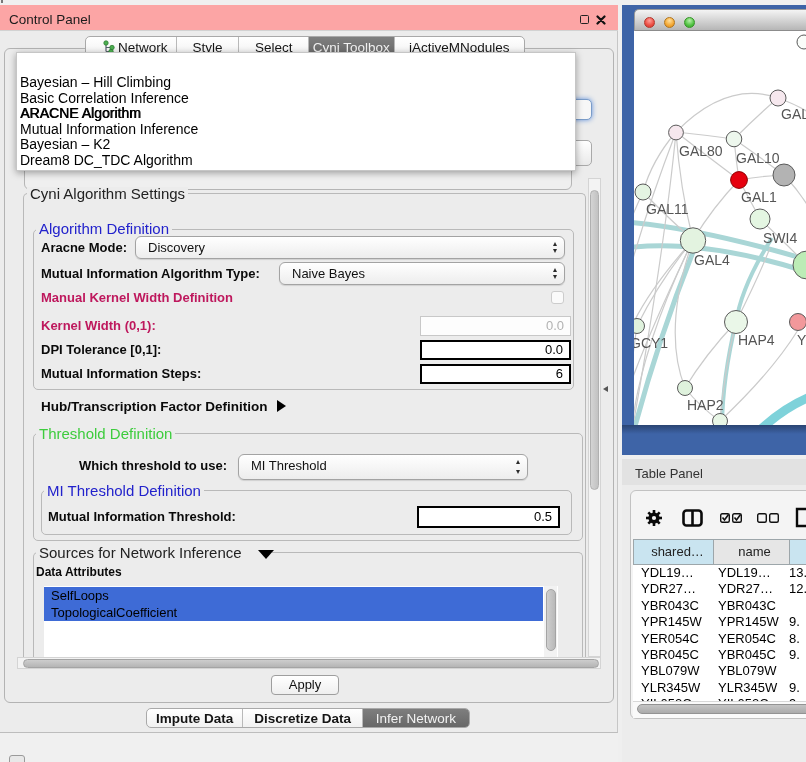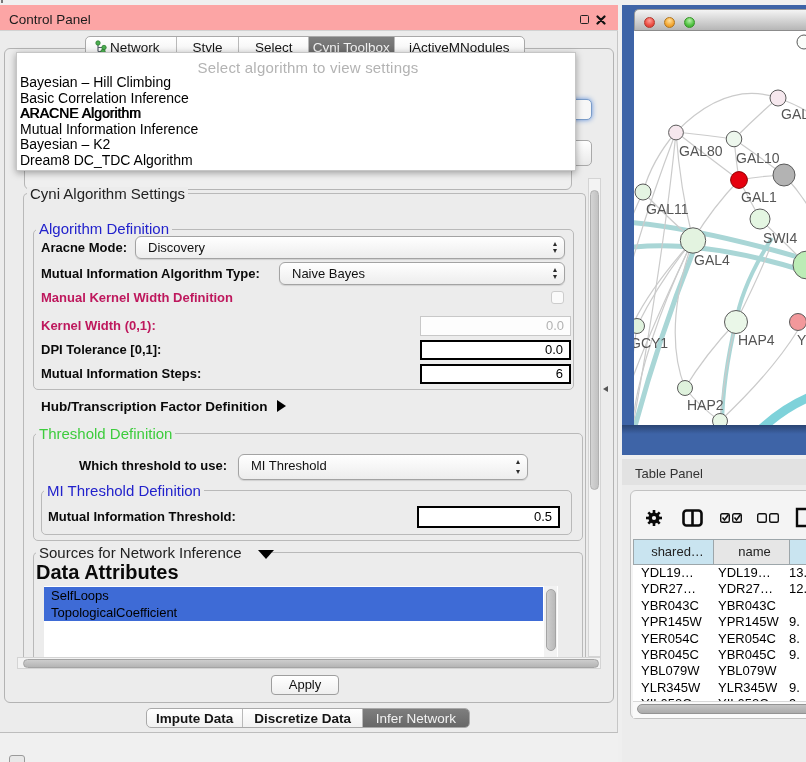--- a/index.html
+++ b/index.html
@@ -31,21 +31,21 @@
 </div>
 <div class="abs" style="left:1px;top:0;width:2px;height:3px;background:#777"></div>
 
 <div class="abs" style="left:4px;top:48px;width:610px;height:655px;border:1px solid #B3B3B3;border-radius:6px;background:#ECECEC"></div>
 
 <div class="abs" style="left:24px;top:99px;width:568px;height:21px;border:1px solid #7A9CC9;border-radius:5px;background:#F7F7F7;box-shadow:0 0 5px rgba(90,140,220,0.95)"></div>
 <div class="abs" style="left:24px;top:140px;width:568px;height:26px;border:1px solid #A9A9A9;border-radius:5px;background:linear-gradient(#FFF,#E9E9E9)"></div>
 <div class="abs" style="left:24px;top:164px;width:548px;height:26px;border:1px solid #B5B5B5;border-radius:6px;background:#EFEFEF"></div>
 
 <div class="seg" style="left:85px;top:36px;width:440px;height:22px">
-  <div style="width:91px;line-height:21px;text-align:left;padding-left:9px">
+  <div style="width:91px;line-height:21px;text-align:center;padding-left:9px">
     <svg width="12" height="14" viewBox="0 0 12 13" style="vertical-align:-2px;margin-right:3px">
         <path d="M3 3 L3 11 M3 7 L8 7 M3 11 L7 11" stroke="#56606B" stroke-width="1.2" fill="none"></path>
         <circle cx="3" cy="2.5" r="2.2" fill="#4CAF50" stroke="#2F7D33" stroke-width="0.8"></circle>
         <circle cx="9" cy="7" r="2.2" fill="#4CAF50" stroke="#2F7D33" stroke-width="0.8"></circle>
         <circle cx="8" cy="11" r="2.2" fill="#4CAF50" stroke="#2F7D33" stroke-width="0.8"></circle>
       </svg>Network</div>
   <div style="width:63px;line-height:21px">Style</div>
   <div style="width:70px;line-height:21px">Select</div>
   <div class="on" style="width:86px;line-height:21px">Cyni Toolbox</div>
   <div style="width:130px;line-height:21px">jActiveMNodules</div>
@@ -101,40 +101,39 @@
   </div>
 
 <div class="grp" style="left:41px;top:490px;width:531px;height:45px"></div>
 <div class="gt" style="left:44px;top:484px;color:#2222CC;background:#ECECEC">MI Threshold Definition</div>
 <div class="lbl" style="left:48px;top:510px">Mutual Information Threshold:</div>
 <div class="fld" style="left:417px;top:506px;width:143px;height:22px;line-height:18px">0.5</div>
 
 <div class="grp" style="left:33px;top:552px;width:550px;height:105px;border-radius:5px 5px 0 0;border-bottom:none"></div>
 <div class="gt" style="left:36px;top:546px;padding-right:30px">Sources for Network Inference</div>
 <div class="abs" style="left:258px;top:550px;width:0;height:0;border-left:8px solid transparent;border-right:8px solid transparent;border-top:9px solid #000"></div>
-<div class="lbl" style="left:36px;top:565px;font-size:20px">Data Attributes</div>
+<div class="lbl" style="left:36px;top:565px;font-size:12px">Data Attributes</div>
 
 <div class="abs" style="left:44px;top:586px;width:514px;height:71px;background:#FFF">
   <div style="position:absolute;left:0;top:1px;width:499px">
     <div class="litem">SelfLoops</div>
     <div class="litem">TopologicalCoefficient</div>
   </div>
   <div style="position:absolute;right:1px;top:0;width:13px;height:71px;background:#F2F2F2"></div>
   <div style="position:absolute;right:2px;top:3px;width:10px;height:62px;background:linear-gradient(90deg,#CFCFCF,#B9B9B9);border:1px solid #A4A4A4;border-radius:5px"></div>
 </div>
 
 <div class="abs" style="left:271px;top:675px;width:68px;height:20px;border:1px solid #9E9E9E;border-radius:4px;background:linear-gradient(#FFFFFF,#EFEFEF);font-size:13px;text-align:center;line-height:18px;color:#111">Apply</div>
 <div class="seg" style="left:146px;top:708px;width:324px;height:20px">
   <div style="width:97px;line-height:19px;font-weight:bold">Impute Data</div>
   <div style="width:120px;line-height:19px;font-weight:bold">Discretize Data</div>
   <div class="on" style="width:107px;line-height:19px">Infer Network</div>
 </div>
 
 <div class="abs" style="left:16px;top:52px;width:560px;height:119px;background:#FFF;border:1px solid #C6C6C6;box-shadow:0 2px 7px rgba(0,0,0,0.35);font-size:14px">
-  <div style="position:absolute;left:0;top:6px;width:100%;text-align:center;color:#B3B3B3;padding-left:24px;font-size:15px;letter-spacing:0.2px">Select algorithm to view settings</div>
   <div style="position:absolute;left:3px;top:22px;line-height:15.5px;color:#000">
     Bayesian – Hill Climbing<br>
     Basic Correlation Inference<br>
     <span style="text-shadow:0.7px 0 0 #000">ARACNE Algorithm</span><br>
     Mutual Information Inference<br>
     Bayesian – K2<br>
     Dream8 DC_TDC Algorithm
   </div>
 </div>
 

